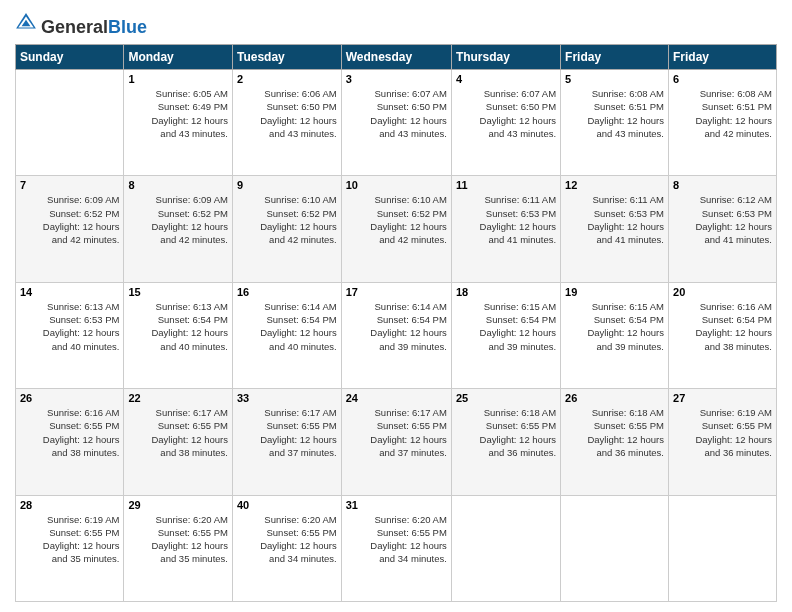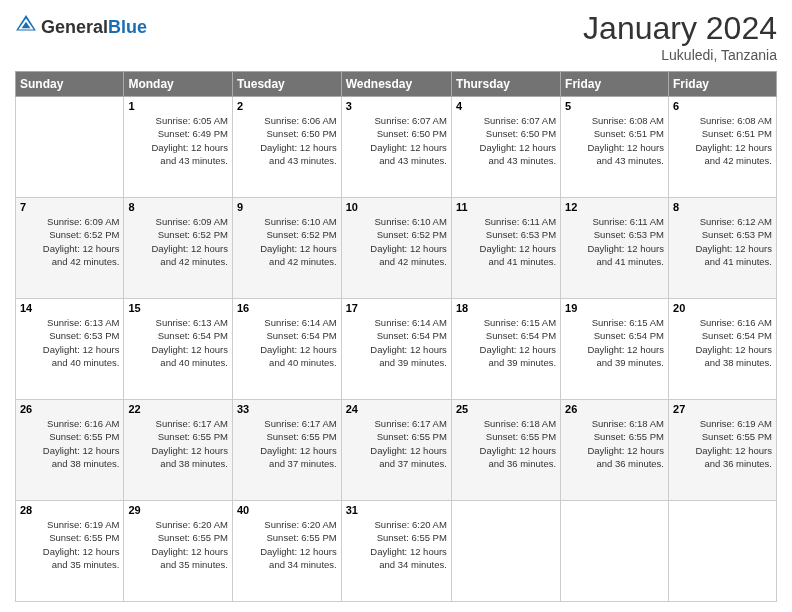--- a/index.html
+++ b/index.html
@@ -18,21 +18,21 @@
       flex-direction: column;
     }
     .header {
       display: flex;
       justify-content: space-between;
       align-items: flex-start;
       margin-bottom: 8px;
     }
     .logo {
       display: flex;
-      align-items: flex-end;
+      align-items: center;
       gap: 4px;
     }
     .logo-text-general {
       font-size: 18px;
       font-weight: bold;
       color: #333;
       line-height: 1;
     }
     .logo-text-blue {
       font-size: 18px;
@@ -57,21 +57,21 @@
       font-size: 14px;
       color: #555;
     }
     .calendar {
       flex: 1;
       border-collapse: collapse;
       width: 100%;
       font-size: 10px;
     }
     .calendar th {
-      background-color: #737373;
+      background-color: #0c4a6e;
       color: #fff;
       padding: 5px 4px;
       text-align: left;
       font-size: 12px;
       font-weight: bold;
       border: 1px solid #aaa;
     }
     .calendar td {
       border: 1px solid #ccc;
       vertical-align: top;
@@ -112,24 +112,20 @@
         <polygon points="20,8 34,28 6,28" fill="#fff"></polygon>
         <polygon points="20,14 28,26 12,26" fill="#1a6eb5"></polygon>
       </svg>
       <div>
         <div style="display:flex; align-items:baseline; gap:0;">
           <span class="logo-text-general">General</span>
           <span class="logo-text-blue">Blue</span>
         </div>
       </div>
     </div>
-    <div class="title-area">
-      <div class="month-title">January 2024</div>
-      <div class="location-title">Lukuledi, Tanzania</div>
-    </div>
   </div>
 
   <table class="calendar">
     <thead>
       <tr>
       <th>Sunday</th>
           <th>Monday</th>
           <th>Tuesday</th>
           <th>Wednesday</th>
           <th>Thursday</th>

